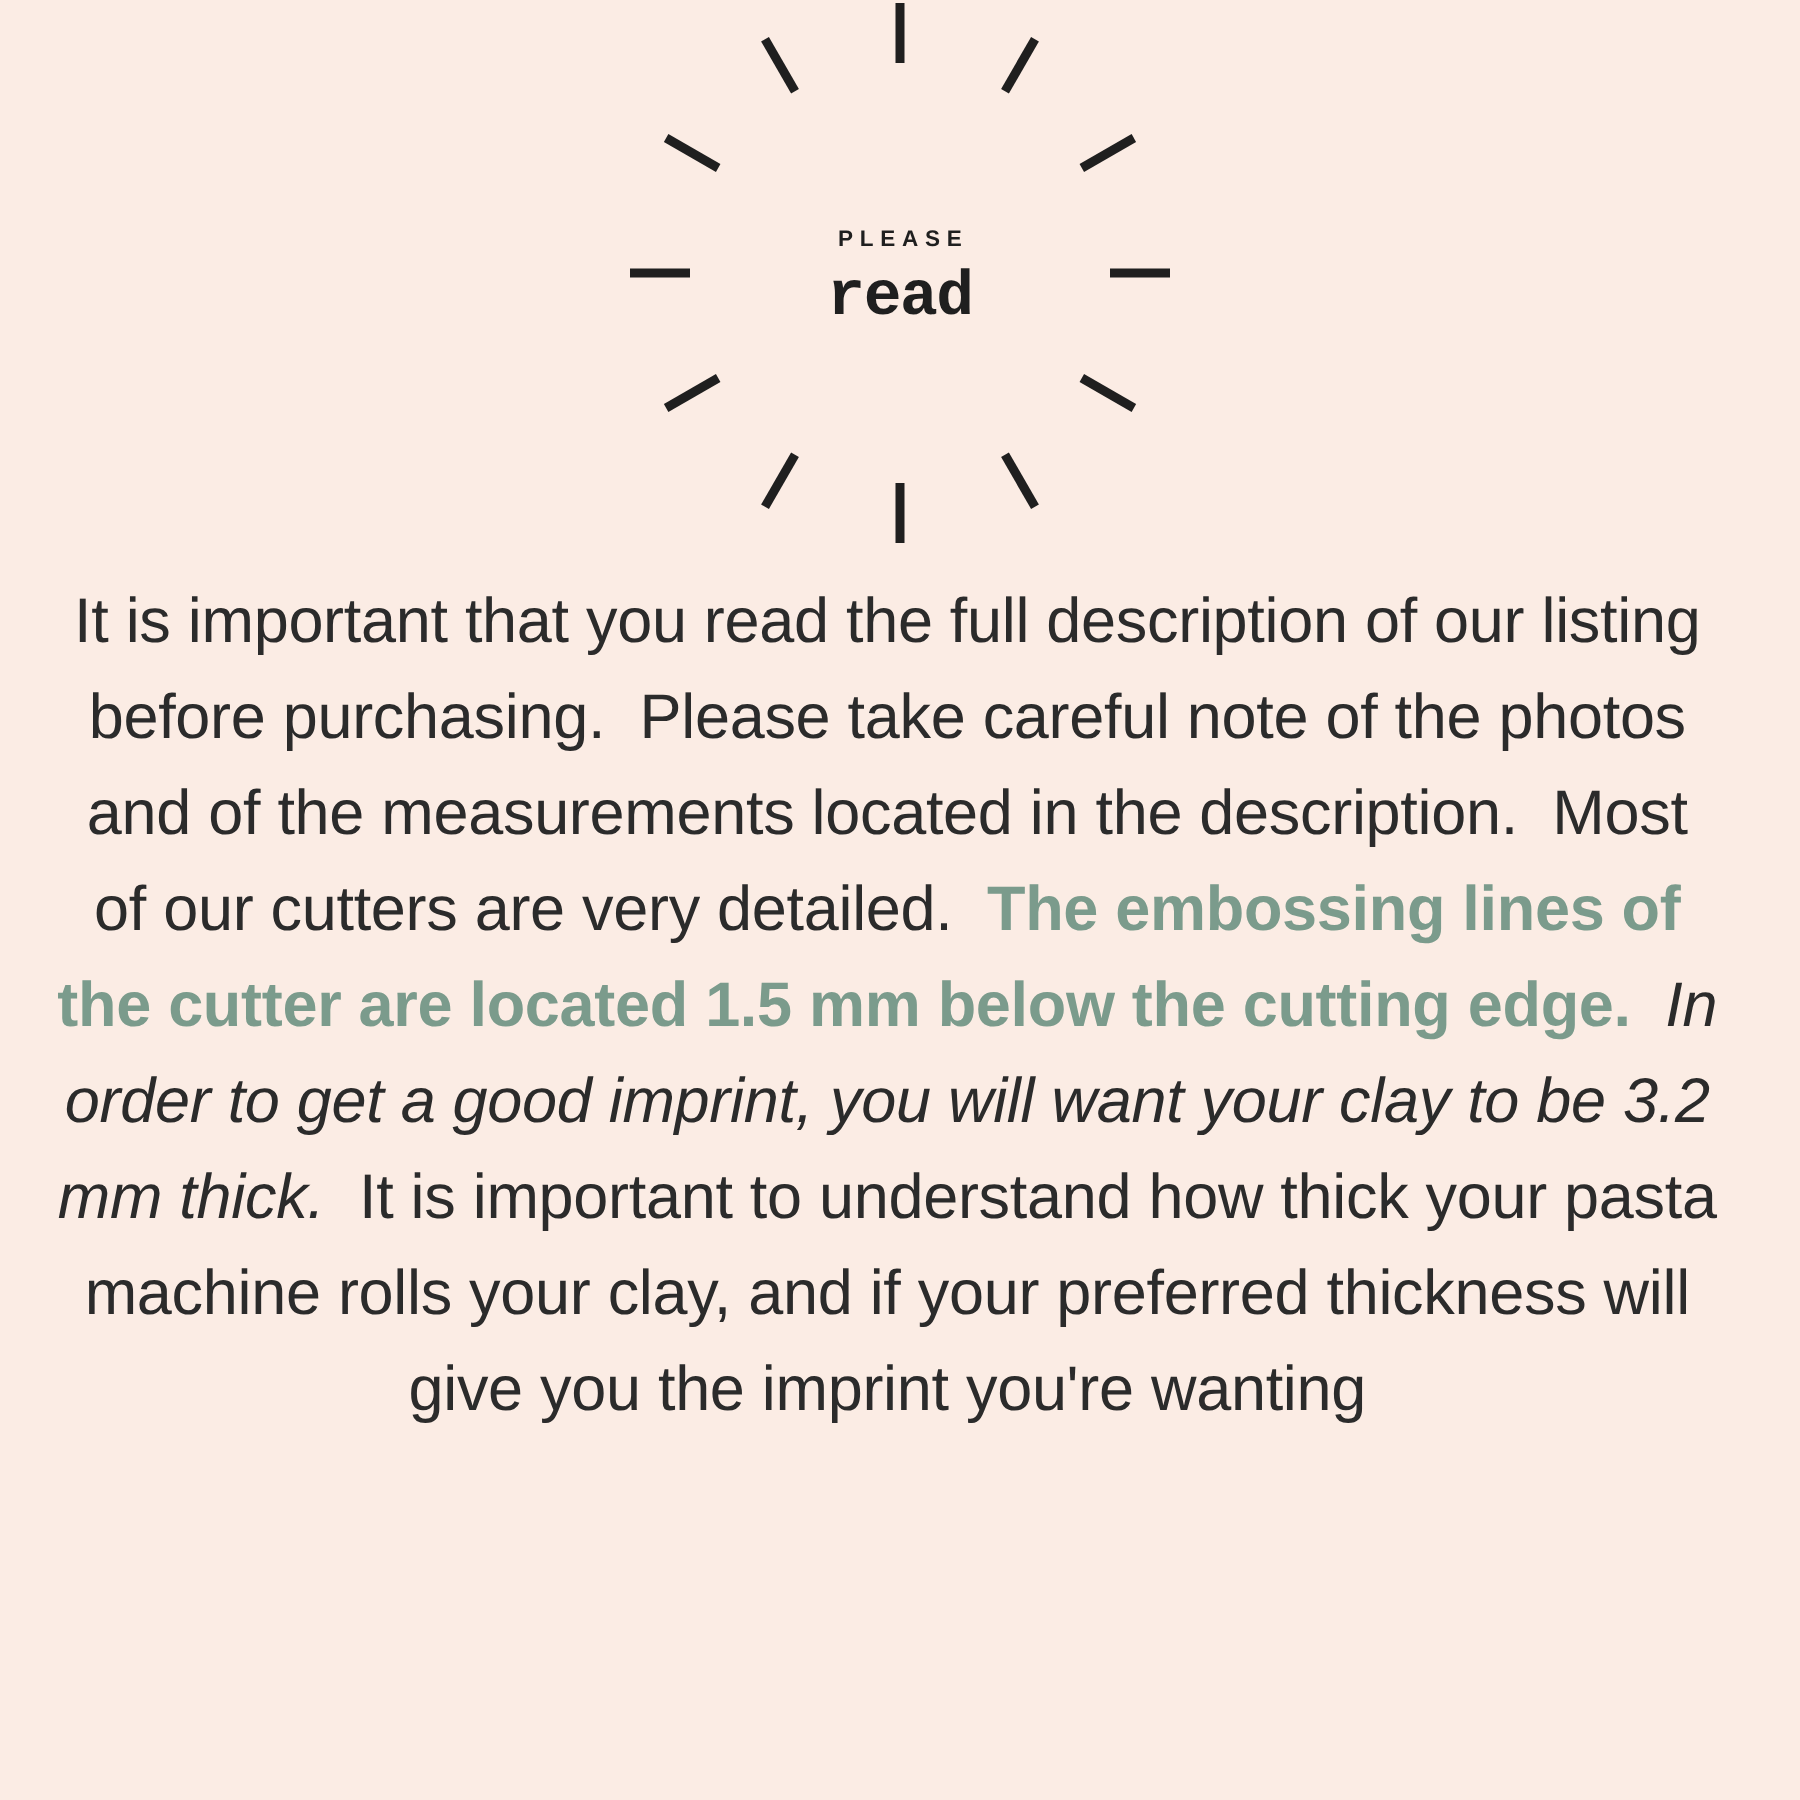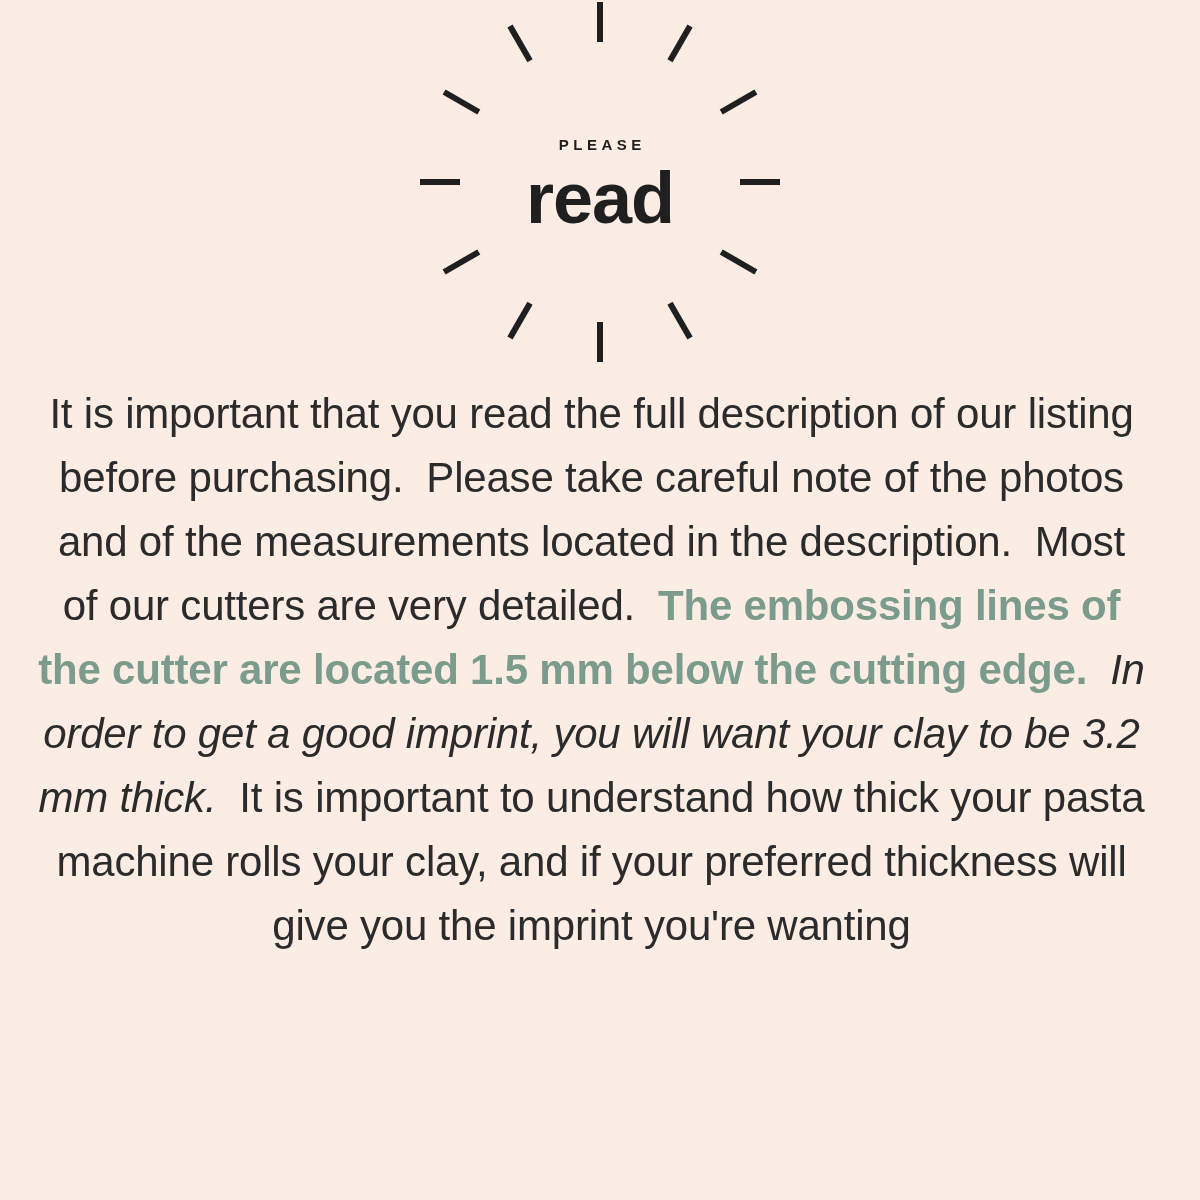--- a/index.html
+++ b/index.html
@@ -28,23 +28,23 @@
     align-items:center;justify-content:center;
     padding-top:6px;gap:10px;
   }
   .eyebrow{
     font-size:15px;font-weight:700;
     letter-spacing:4.5px;text-indent:4.5px;
     color:var(--badge-ink);
     line-height:1;
   }
   .word{
-    font-family:Liberation Sans, sans-serif;
+    font-family:Liberation Mono, monospace;
     font-weight:700;
-    font-size:72px;line-height:1;
+    font-size:42px;line-height:1;
     color:var(--badge-ink);
     letter-spacing:-1px;
   }
   
   .para{
     position:absolute;
     top:382px;left:38px;right:55px;
     margin:0;
     text-align:center;
     font-size:42px;

